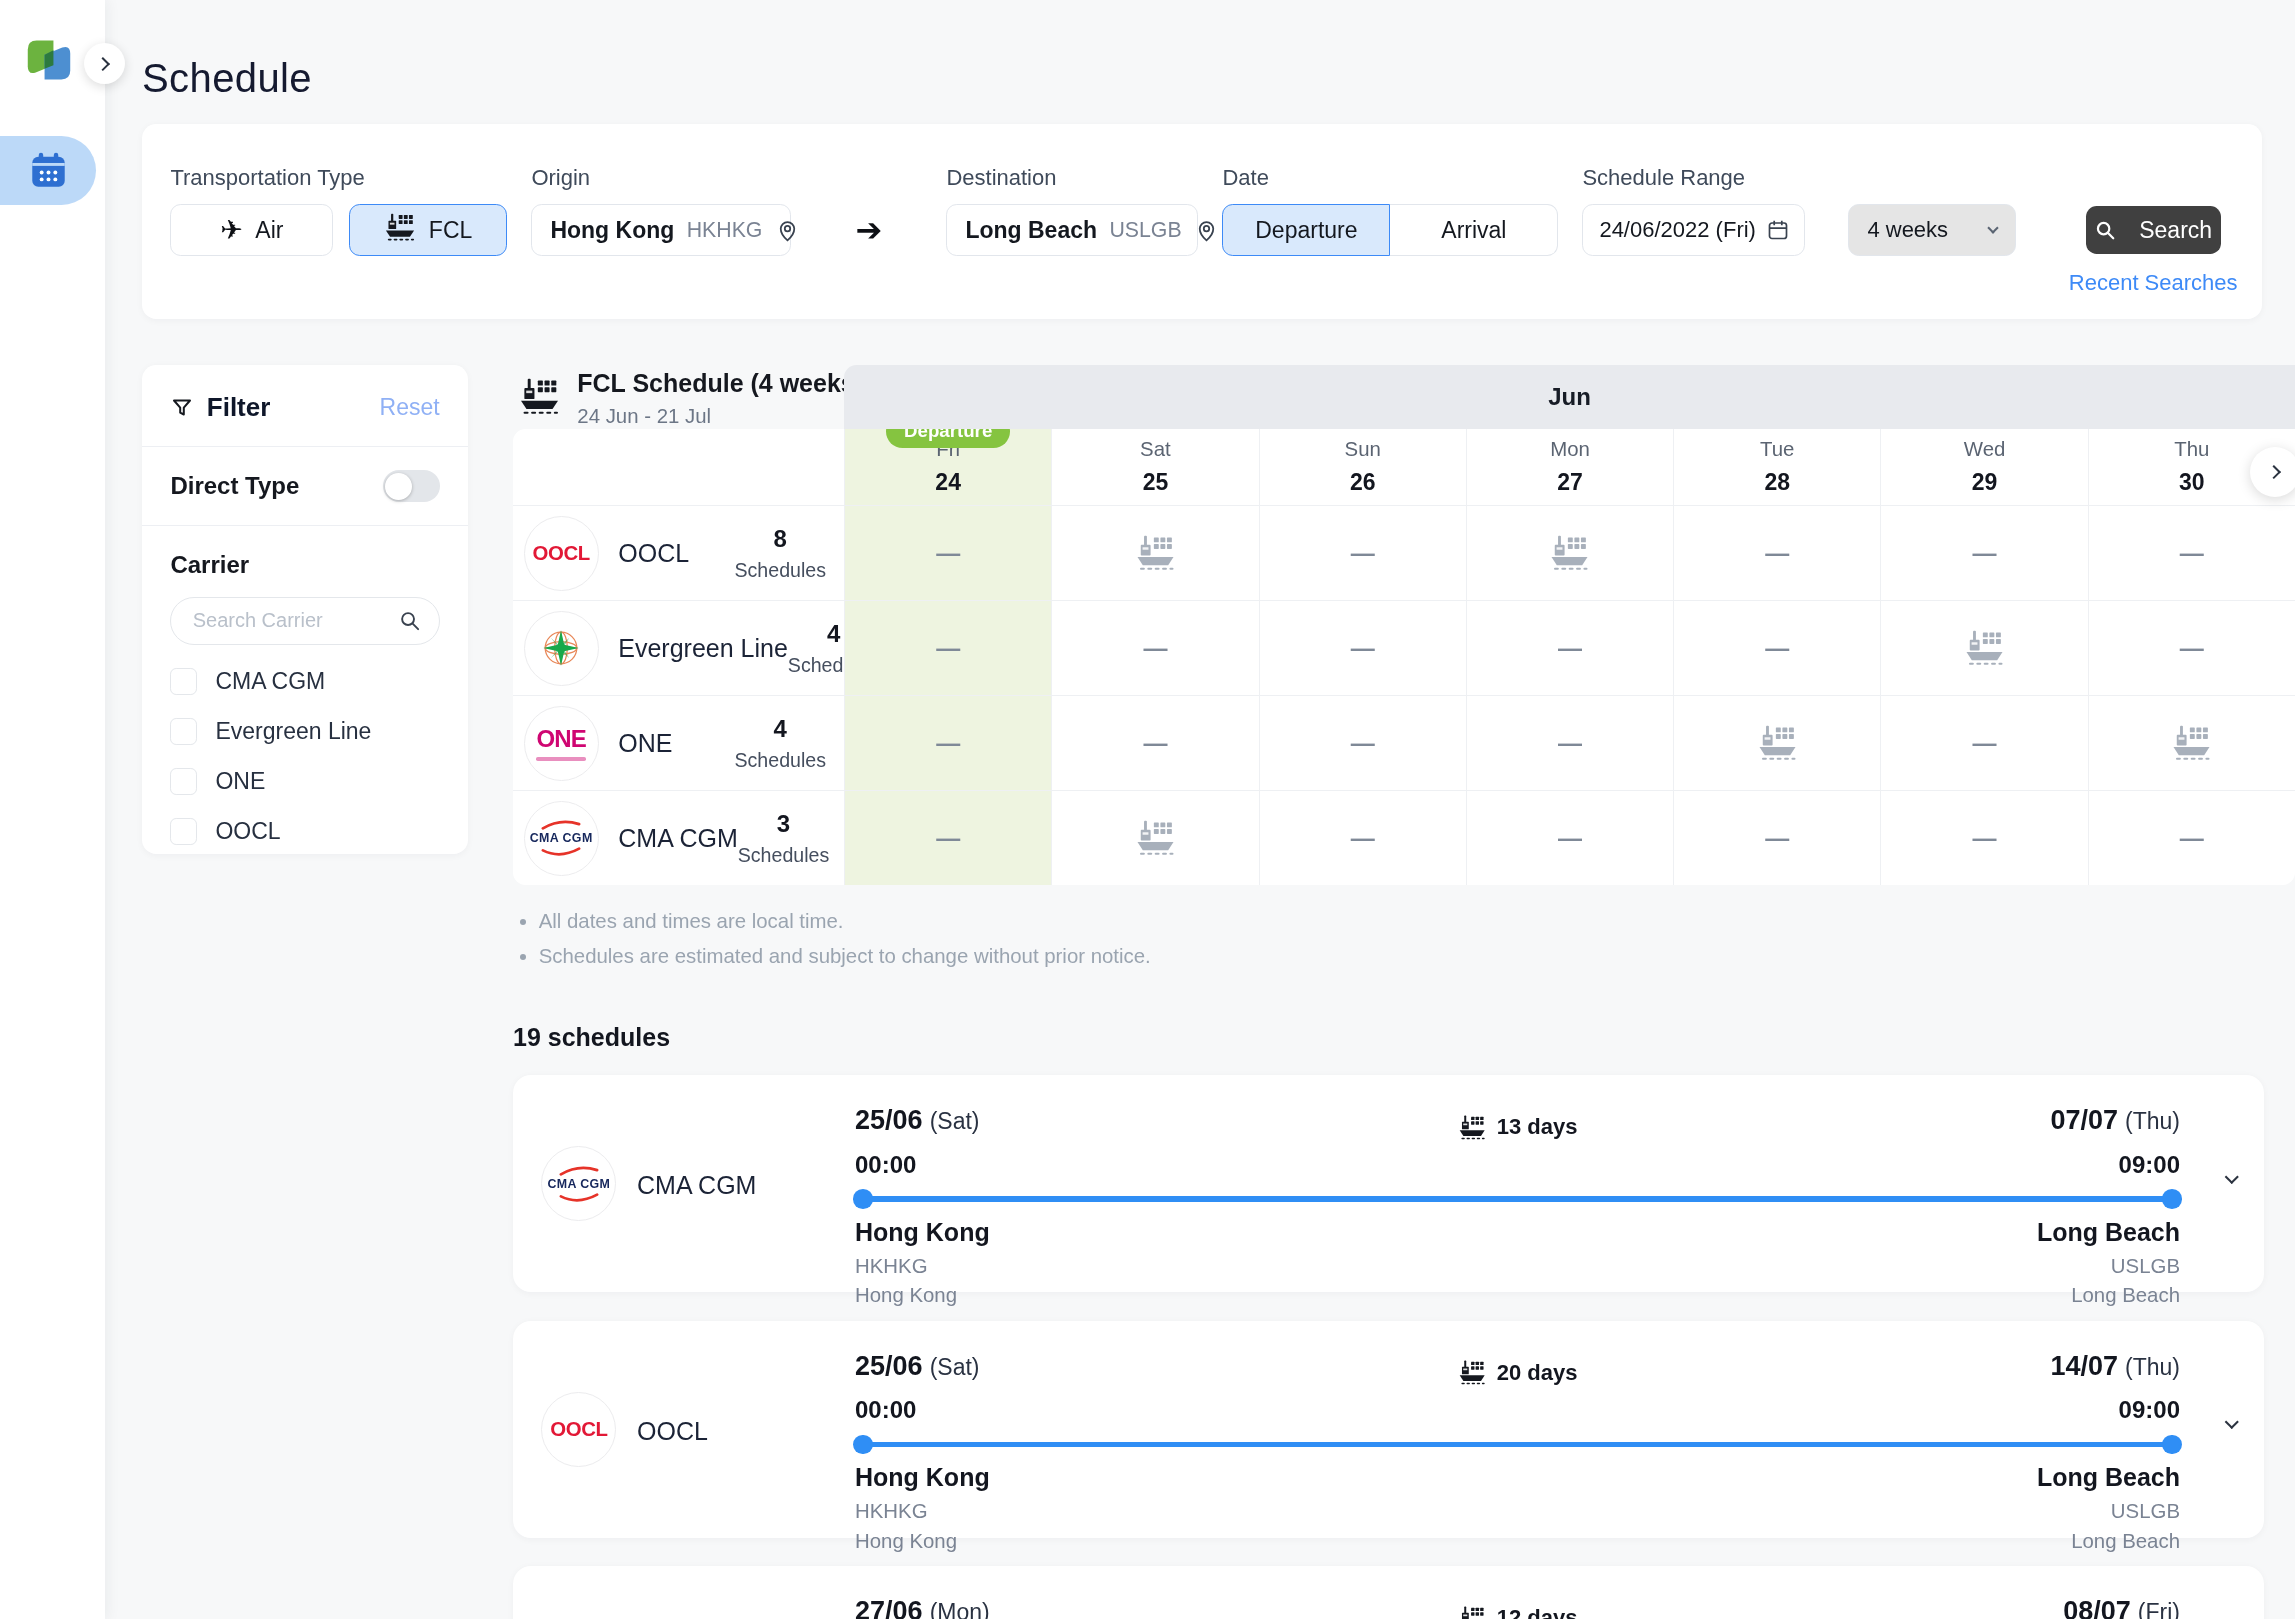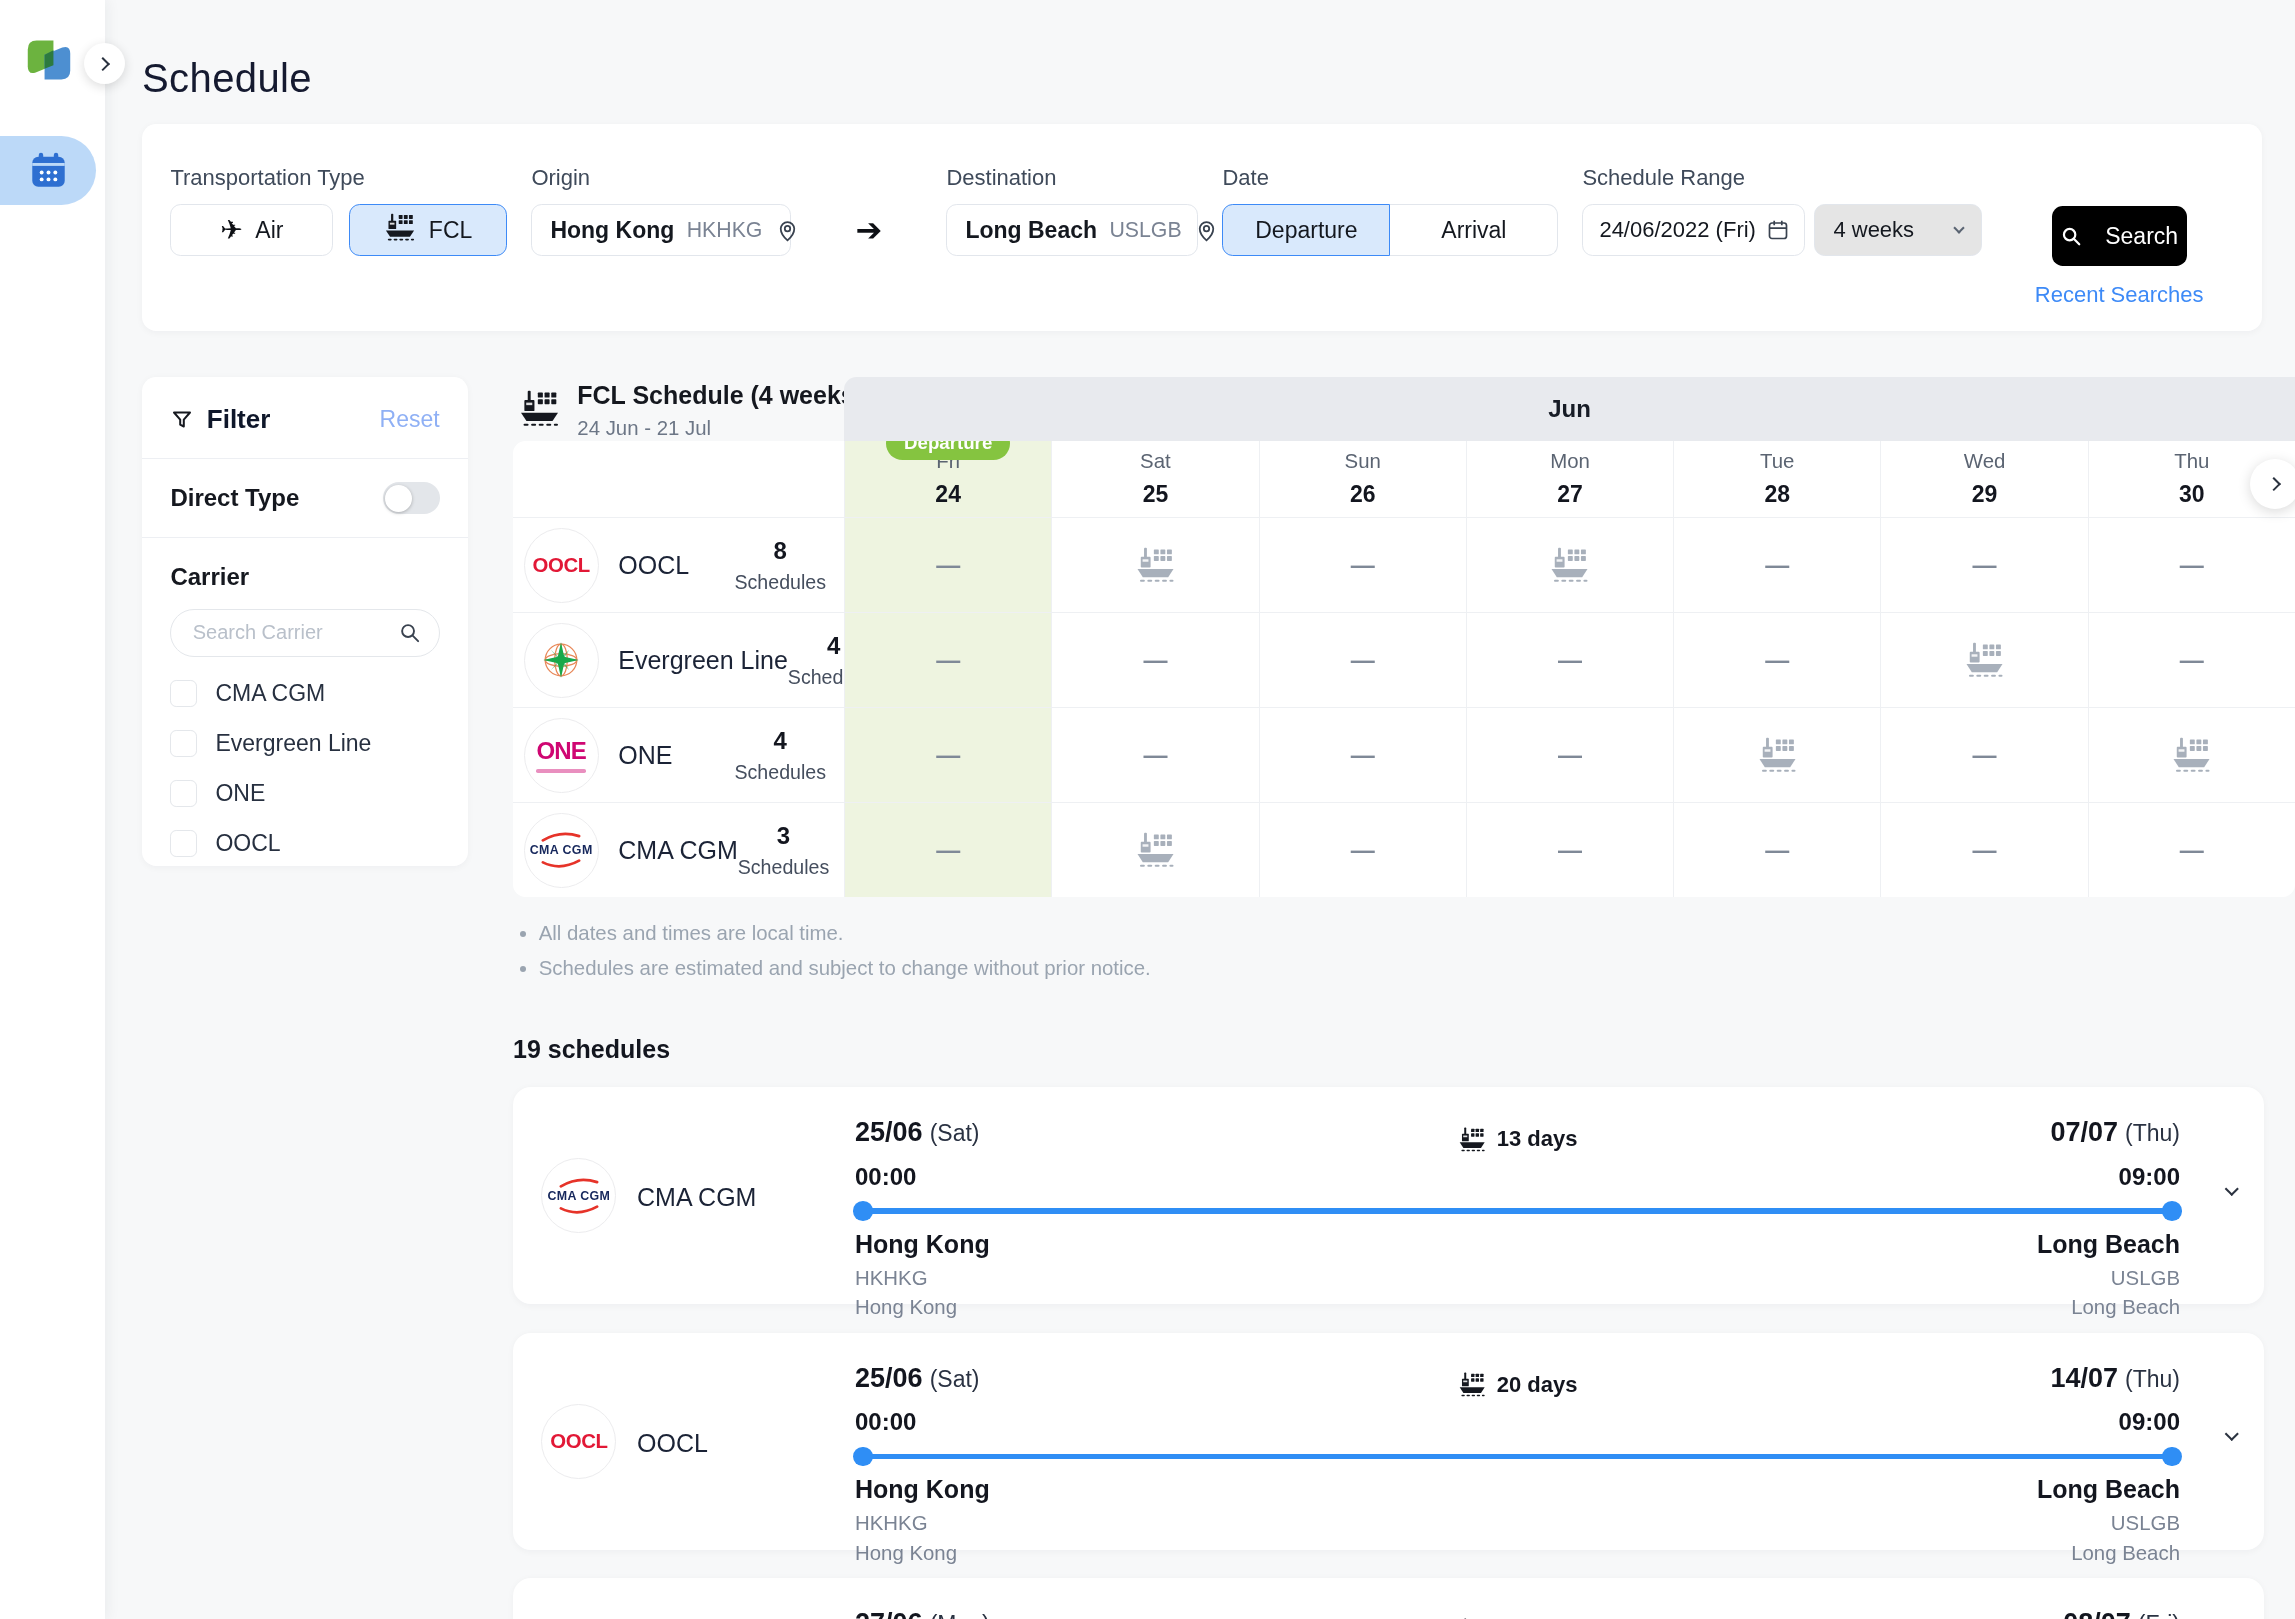--- a/index.html
+++ b/index.html
@@ -47,29 +47,29 @@
   .input-box .code{ font-size:21.3px; color:#7a8393; white-space:nowrap;}
   .input-box .pin{ margin-left:auto; display:flex; }
   .route-arrow{ width:107px; height:52px; display:flex; align-items:center; justify-content:center;
     font-size:32px; color:#0d0f14; }
   .seg2{ display:flex; }
   .seg-opt{ height:52px; width:168px; display:flex; align-items:center; justify-content:center;
     font-size:23px; color:#14181f; background:#fff; border:1.8px solid #e2e6ec; cursor:pointer; font-family:inherit;}
   .seg-opt.first{ border-radius:10.7px 0 0 10.7px; }
   .seg-opt.last{ border-radius:0 10.7px 10.7px 0; border-left:none; }
   .seg-opt.sel{ background:#d9e9fc; border:1.8px solid #3d8af7; }
-  .range-row{ display:flex; gap:9px; }
+  .range-row{ display:flex; gap:43px; }
   .date-box{ width:223px; height:52px; border:1.8px solid #e2e6ec; border-radius:10.7px;
     display:flex; align-items:center; justify-content:space-between; padding:0 14.2px 0 16px;
     font-size:22px; color:#14181f; cursor:pointer; background:#fff;}
   .select-box{ width:168px; height:52px; border:1.8px solid #e2e6ec; border-radius:10.7px;
     display:flex; align-items:center; justify-content:space-between; padding:0 18px;
     font-size:22px; color:#14181f; cursor:pointer; background:#e5e5e5;}
   .actions{ margin-left:28.4px; display:flex; flex-direction:column; align-items:center;}
-  .search-btn{ width:135px; height:60px; background:#000000; border:none; border-radius:10.7px;
+  .search-btn{ width:135px; height:48px; background:#404040; border:none; border-radius:10.7px;
     color:#fff; font-size:23px; display:flex; align-items:center; justify-content:center; gap:23px;
     cursor:pointer; font-family:inherit; margin-top:1.8px;}
   .recent-link{ margin-top:16px; font-size:22px; color:#3d8af7; cursor:pointer; white-space:nowrap;}
   
   .content-row{ display:flex; gap:45px; margin-top:46px; }
   .filter-card{ width:326px; height:489px; background:#fff; border-radius:14.2px;
     box-shadow:0 1.8px 7.1px rgba(20,30,60,.04); padding:27px 28.4px; flex-shrink:0;}
   .fhead{ display:flex; align-items:center; gap:12.4px; }
   .fhead .ftitle{ font-size:26px; font-weight:800; color:#0f172a;}
   .reset-link{ margin-left:auto; font-size:23px; color:#8fb0f5; cursor:pointer;}

